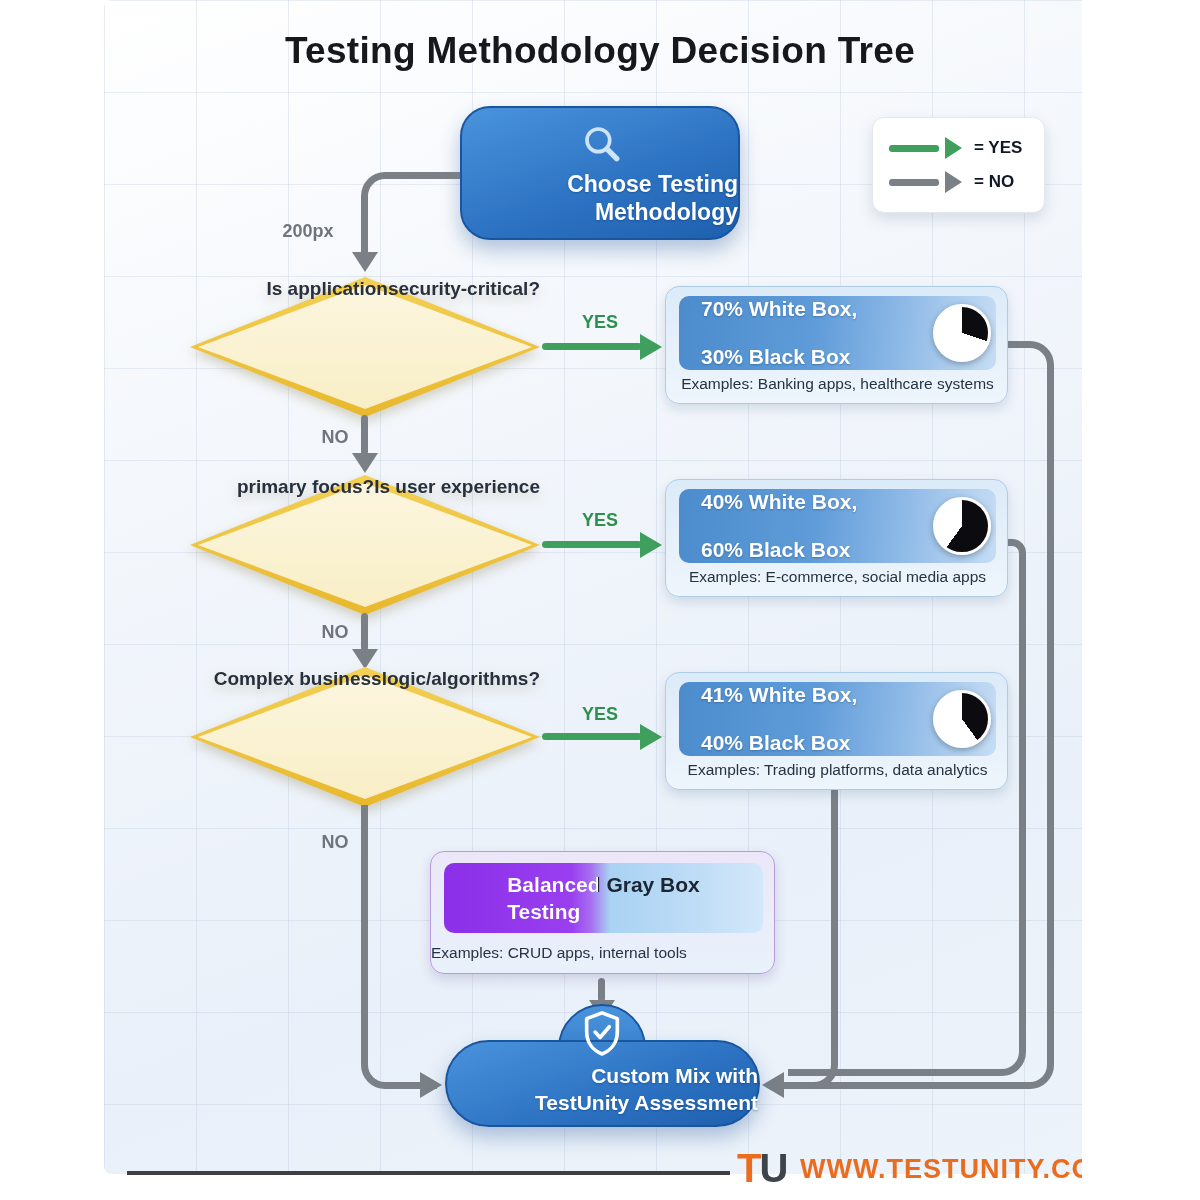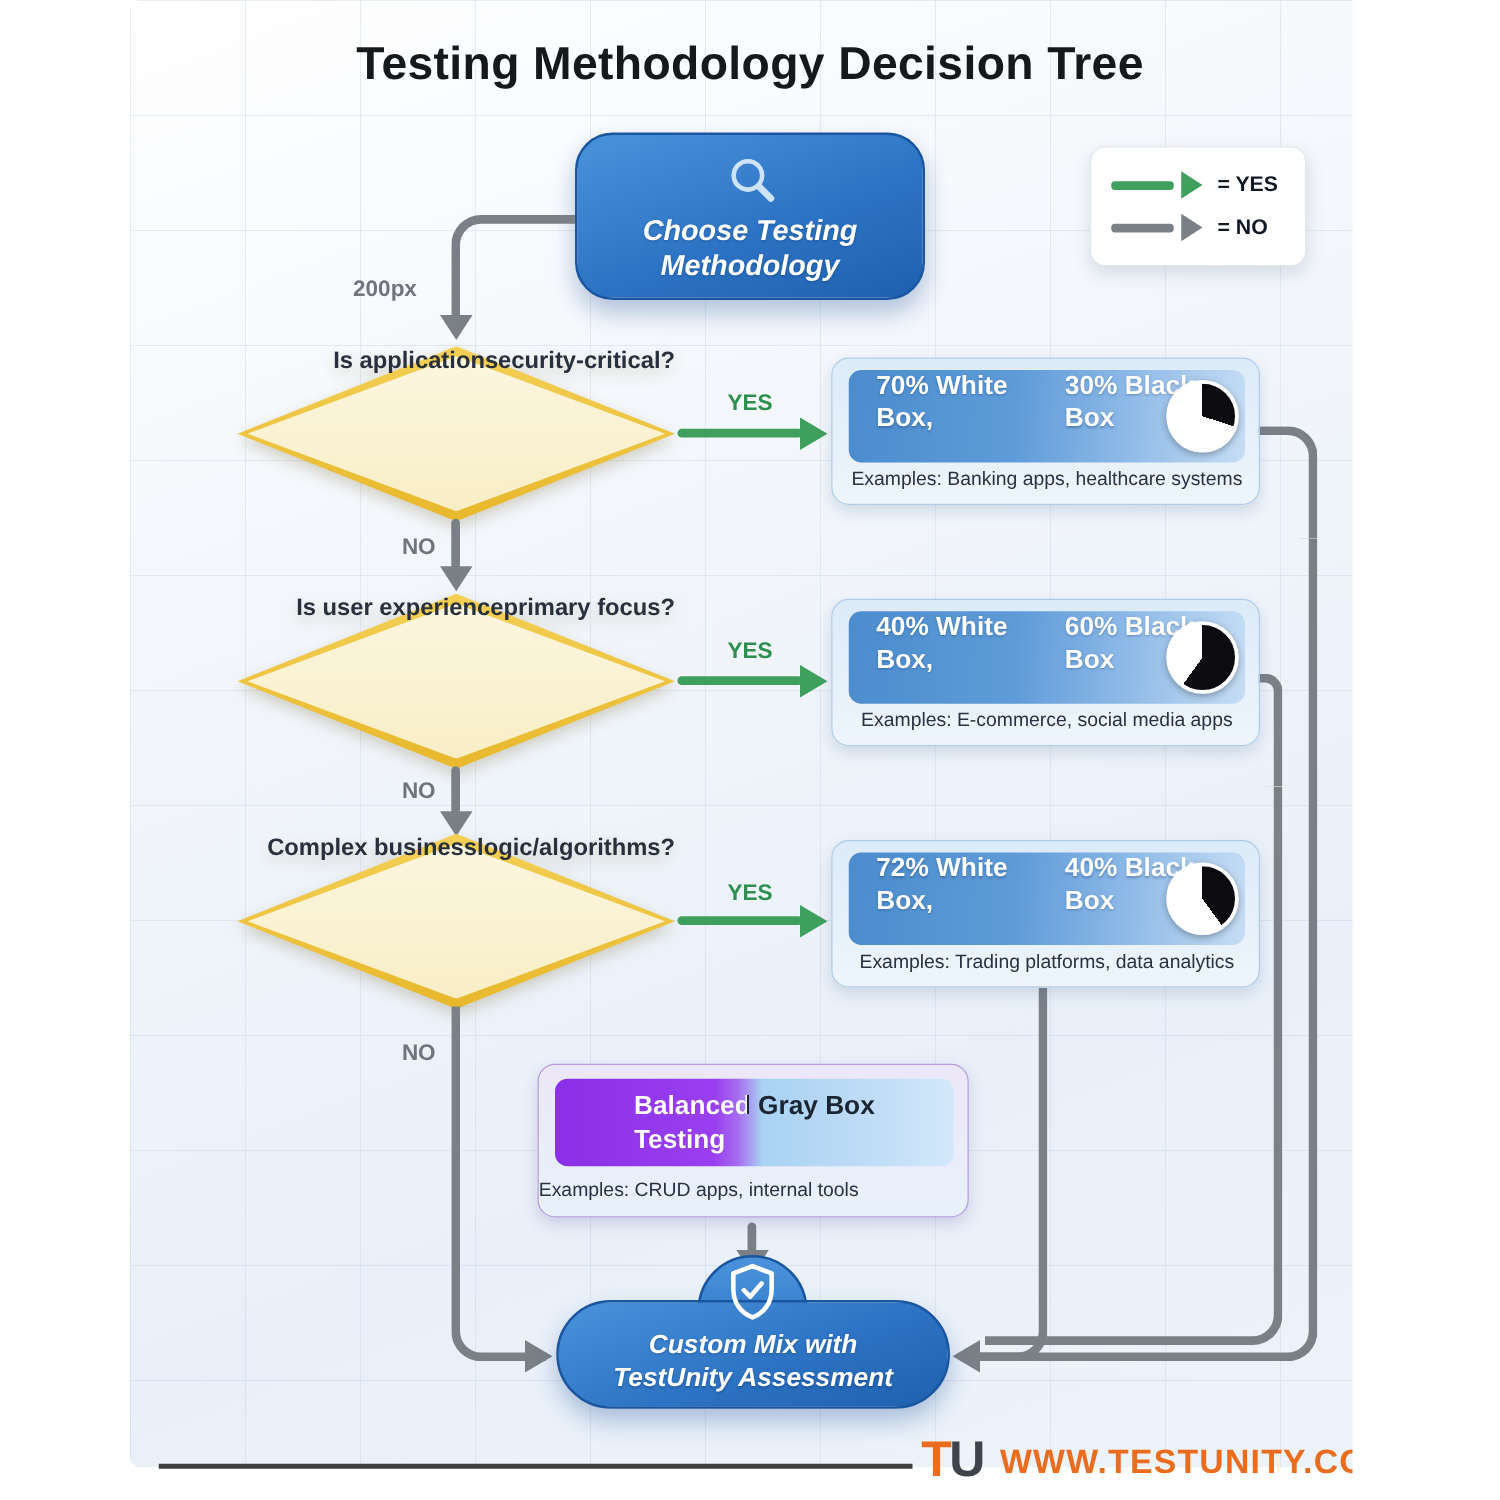--- a/index.html
+++ b/index.html
@@ -13,21 +13,21 @@
     background:
       repeating-linear-gradient(to right, rgba(176,192,214,.28) 0 1px, transparent 1px 92px),
       repeating-linear-gradient(to bottom, rgba(176,192,214,.28) 0 1px, transparent 1px 92px),
       linear-gradient(160deg,#ffffff 0%,#f5f8fc 28%,#e9f0f9 72%,#edf3fa 100%);}
   .title{position:absolute;left:0;top:30px;width:1200px;text-align:center;
     font-size:37px;font-weight:800;color:#17181c;letter-spacing:.3px;}
 
   
   .bluenode{position:absolute;border-radius:30px;border:2px solid #1a55a0;
     background:linear-gradient(160deg,#4a93dc 0%,#2e74c4 55%,#1e60ae 100%);
-    box-shadow:0 10px 20px rgba(30,80,150,.32);color:#fff;text-align:center;font-style:italic;}
+    box-shadow:0 10px 20px rgba(30,80,150,.32);color:#fff;text-align:right;}
   .start{left:460px;top:106px;width:280px;height:134px;}
   .start .txt{margin-top:62px;font-size:23px;line-height:28px;font-weight:800;
     text-shadow:0 1px 2px rgba(10,40,90,.35);}
   .start svg{position:absolute;left:118px;top:14px;}
   .pill{left:445px;top:1040px;width:315px;height:87px;border-radius:44px;z-index:6;}
   .pill .txt{margin-top:20px;font-size:21px;line-height:27px;font-weight:800;
     text-shadow:0 1px 2px rgba(10,40,90,.35);}
   .bump{position:absolute;left:558px;top:1004px;width:88px;height:88px;border-radius:50%;
     background:linear-gradient(180deg,#4a93dc,#2e74c4);border:2px solid #1a55a0;z-index:5;}
   .shield{position:absolute;left:579px;top:1008px;z-index:7;}
@@ -49,21 +49,21 @@
     clip-path:polygon(50% 0,100% 50%,50% 100%,0 50%);}
   .d-txt{position:absolute;inset:0;display:flex;flex-direction:row;justify-content:flex-end;
     text-align:center;font-size:19px;line-height:24px;font-weight:800;color:#27303c;}
 
   
   .card{position:absolute;left:665px;width:343px;height:118px;border-radius:14px;
     background:linear-gradient(180deg,#dcebf8,#eef5fc);border:1.5px solid #aecbe8;
     box-shadow:0 5px 12px rgba(60,95,135,.18);z-index:2;}
   .card .head{position:absolute;left:13px;top:9px;width:317px;height:74px;border-radius:10px;
     background:linear-gradient(95deg,#4c8ccd 0%,#5e9bd8 42%,#8ab7e6 68%,#c6ddf4 100%);
-    display:flex;justify-content:space-between;padding-left:22px;
+    display:flex;flex-direction:column;justify-content:space-between;padding-left:22px;
     font-size:21px;line-height:26px;font-weight:800;color:#fff;text-shadow:0 1px 2px rgba(20,50,95,.35);}
   .card .pie{position:absolute;left:267px;top:17px;width:58px;height:58px;border-radius:50%;
     border:3px solid #fff;box-shadow:0 2px 6px rgba(0,0,0,.3);}
   .card .ex{position:absolute;left:0;top:88px;width:343px;text-align:center;
     font-size:15.5px;font-weight:500;color:#273243;}
 
   
   .balanced{position:absolute;left:430px;top:851px;width:345px;height:123px;border-radius:14px;
     background:linear-gradient(180deg,#ece7f8,#e8f1fb);border:1.5px solid #b79bdd;
     box-shadow:0 5px 12px rgba(90,70,140,.2);z-index:2;}
@@ -163,22 +163,22 @@
       <div>30% Black Box</div>
     </div>
     <div class="pie" style="background: conic-gradient(rgb(12, 12, 16) 0deg, rgb(12, 12, 16) 30%, rgb(255, 255, 255) 30%, rgb(255, 255, 255) 100%);"></div>
     <div class="ex">Examples: Banking apps, healthcare systems</div>
   </div>
 
   <div class="diamond" style="left:190px;top:475px;">
     <div class="d-out"></div>
       <div class="d-in"></div>
     <div class="d-txt">
+      <div>primary focus?</div>
       <div>Is user experience</div>
-      <div>primary focus?</div>
     </div>
   </div>
   <div class="hbar green" style="left:542px;top:541px;width:100px;"></div>
   <div class="arr-right-green" style="left:640px;top:532px;"></div>
   <div class="edge-lbl yes-lbl" style="left:555px;top:510px;">YES</div>
   <div class="vbar" style="left:361px;top:613px;height:38px;"></div>
   <div class="arr-down" style="left:352px;top:649px;"></div>
   <div class="edge-lbl no-lbl" style="left:290px;top:622px;">NO</div>
 
   <div class="card" style="top:479px;">
@@ -198,21 +198,21 @@
       <div>logic/algorithms?</div>
     </div>
   </div>
   <div class="hbar green" style="left:542px;top:733px;width:100px;"></div>
   <div class="arr-right-green" style="left:640px;top:724px;"></div>
   <div class="edge-lbl yes-lbl" style="left:555px;top:704px;">YES</div>
   <div class="edge-lbl no-lbl" style="left:290px;top:832px;">NO</div>
 
   <div class="card" style="top:672px;">
     <div class="head">
-      <div>72% White Box,</div>
+      <div>41% White Box,</div>
       <div>40% Black Box</div>
     </div>
     <div class="pie" style="background: conic-gradient(rgb(12, 12, 16) 0deg, rgb(12, 12, 16) 40%, rgb(255, 255, 255) 40%, rgb(255, 255, 255) 100%);"></div>
     <div class="ex">Examples: Trading platforms, data analytics</div>
   </div>
 
   <div class="path p-tr" style="left:1006px;top:341px;width:48px;height:90px;"></div>
   <div class="path p-br" style="left:776px;top:431px;width:278px;height:658px;"></div>
   <div class="path p-tr" style="left:1005px;top:539px;width:21px;height:90px;border-top-right-radius:14px;"></div>
   <div class="path p-br" style="left:788px;top:629px;width:238px;height:447px;"></div>

